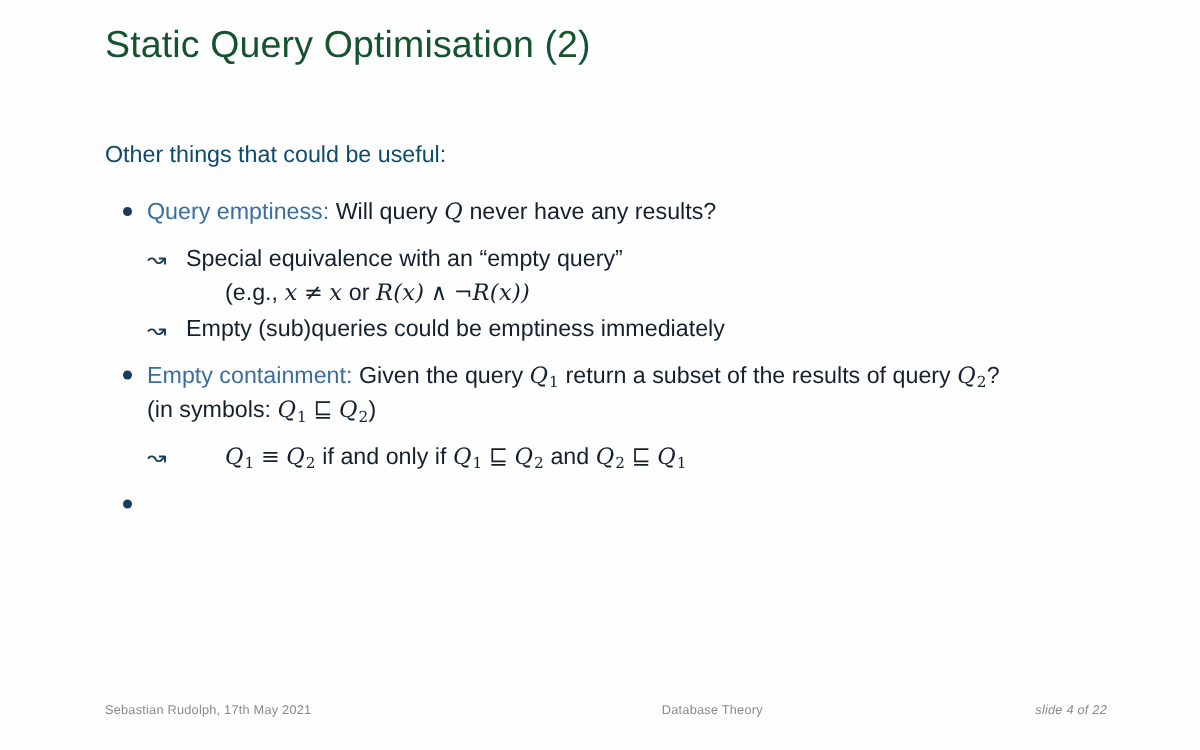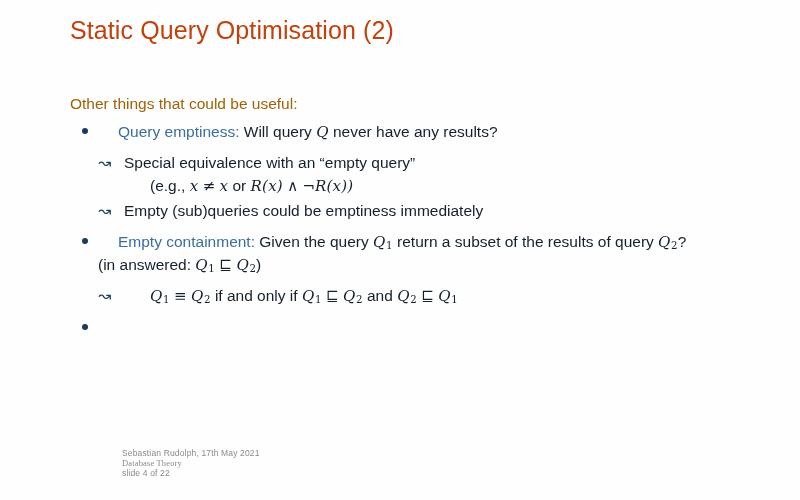--- a/index.html
+++ b/index.html
@@ -23,36 +23,36 @@
   }
 
   
   .slide-title {
     position: absolute;
     left: 70px;
     top: 16px;
     font-size: 25px;
     font-weight: 400;
     letter-spacing: 0.1px;
-    color: #c2410c;
+    color: #14532d;
     white-space: nowrap;
   }
 
   
   .body-area {
     position: absolute;
     left: 70px;
     top: 94px;
     right: 50px;
   }
 
   .intro-line {
     font-size: 15.5px;
-    color: #a16207;
-    margin: 0 0 8px 0;
+    color: #0c4a6e;
+    margin: 0 0 18px 0;
     line-height: 1.25;
   }
 
   .bullet-list {
     list-style: none;
     margin: 0;
     padding: 0;
   }
 
   .bullet-item {
@@ -68,21 +68,20 @@
     width: 6px;
     height: 6px;
     border-radius: 50%;
     background: #1b3a5c;
   }
 
   .bullet-text {
     font-size: 15.5px;
     line-height: 1.45;
     color: #14202e;
-    margin-left: 20px;
   }
 
   .term {
     color: #3b6e9f;
   }
 
   
   .m {
     font-family: "DejaVu Serif", "Liberation Serif", serif;
     font-style: italic;
@@ -141,25 +140,24 @@
     position: absolute;
     left: 70px;
     right: 62px;
     bottom: 22px;
     display: flex;
     justify-content: space-between;
     align-items: baseline;
     font-size: 8.5px;
     color: #8a8a8a;
     letter-spacing: 0.15px;
-    flex-direction: column;
-  }
-  .footer-center { flex: 0 0 auto; margin-left: 52px; font-family: Liberation Serif, serif; }
+  }
+  .footer-center { flex: 0 0 auto; margin-left: 52px; }
   .footer-left   { flex: 0 0 auto; }
-  .footer-right  { flex: 0 0 auto; }
+  .footer-right  { flex: 0 0 auto; font-style: italic; }
 </style>
 </head>
 <body>
 
 <div class="slide">
 
   <div class="slide-title">Static Query Optimisation (2)</div>
 
   <div class="body-area">
 
@@ -201,21 +199,21 @@
       <li class="bullet-item">
         <span class="bullet-dot"></span>
         <div class="bullet-text">
           <span class="term">Empty containment:</span>
           <span>Given the query</span>
           <span class="m"><span>Q</span><sub>1</sub></span>
           <span>return a subset of the results of query</span>
           <span class="m"><span>Q</span><sub>2</sub></span><span>?</span>
         </div>
         <div class="cont-line">
-          <span>(in answered:</span>
+          <span>(in symbols:</span>
           <span class="m"><span>Q</span><sub>1</sub></span>
           <span class="op">⊑</span>
           <span class="m"><span>Q</span><sub>2</sub></span><span>)</span>
         </div>
 
         <ul class="sub-list">
           <li class="sub-item">
             <span class="wave-arrow">↝</span>
             <div class="formula-line">
               <span class="m"><span>Q</span><sub>1</sub></span>

